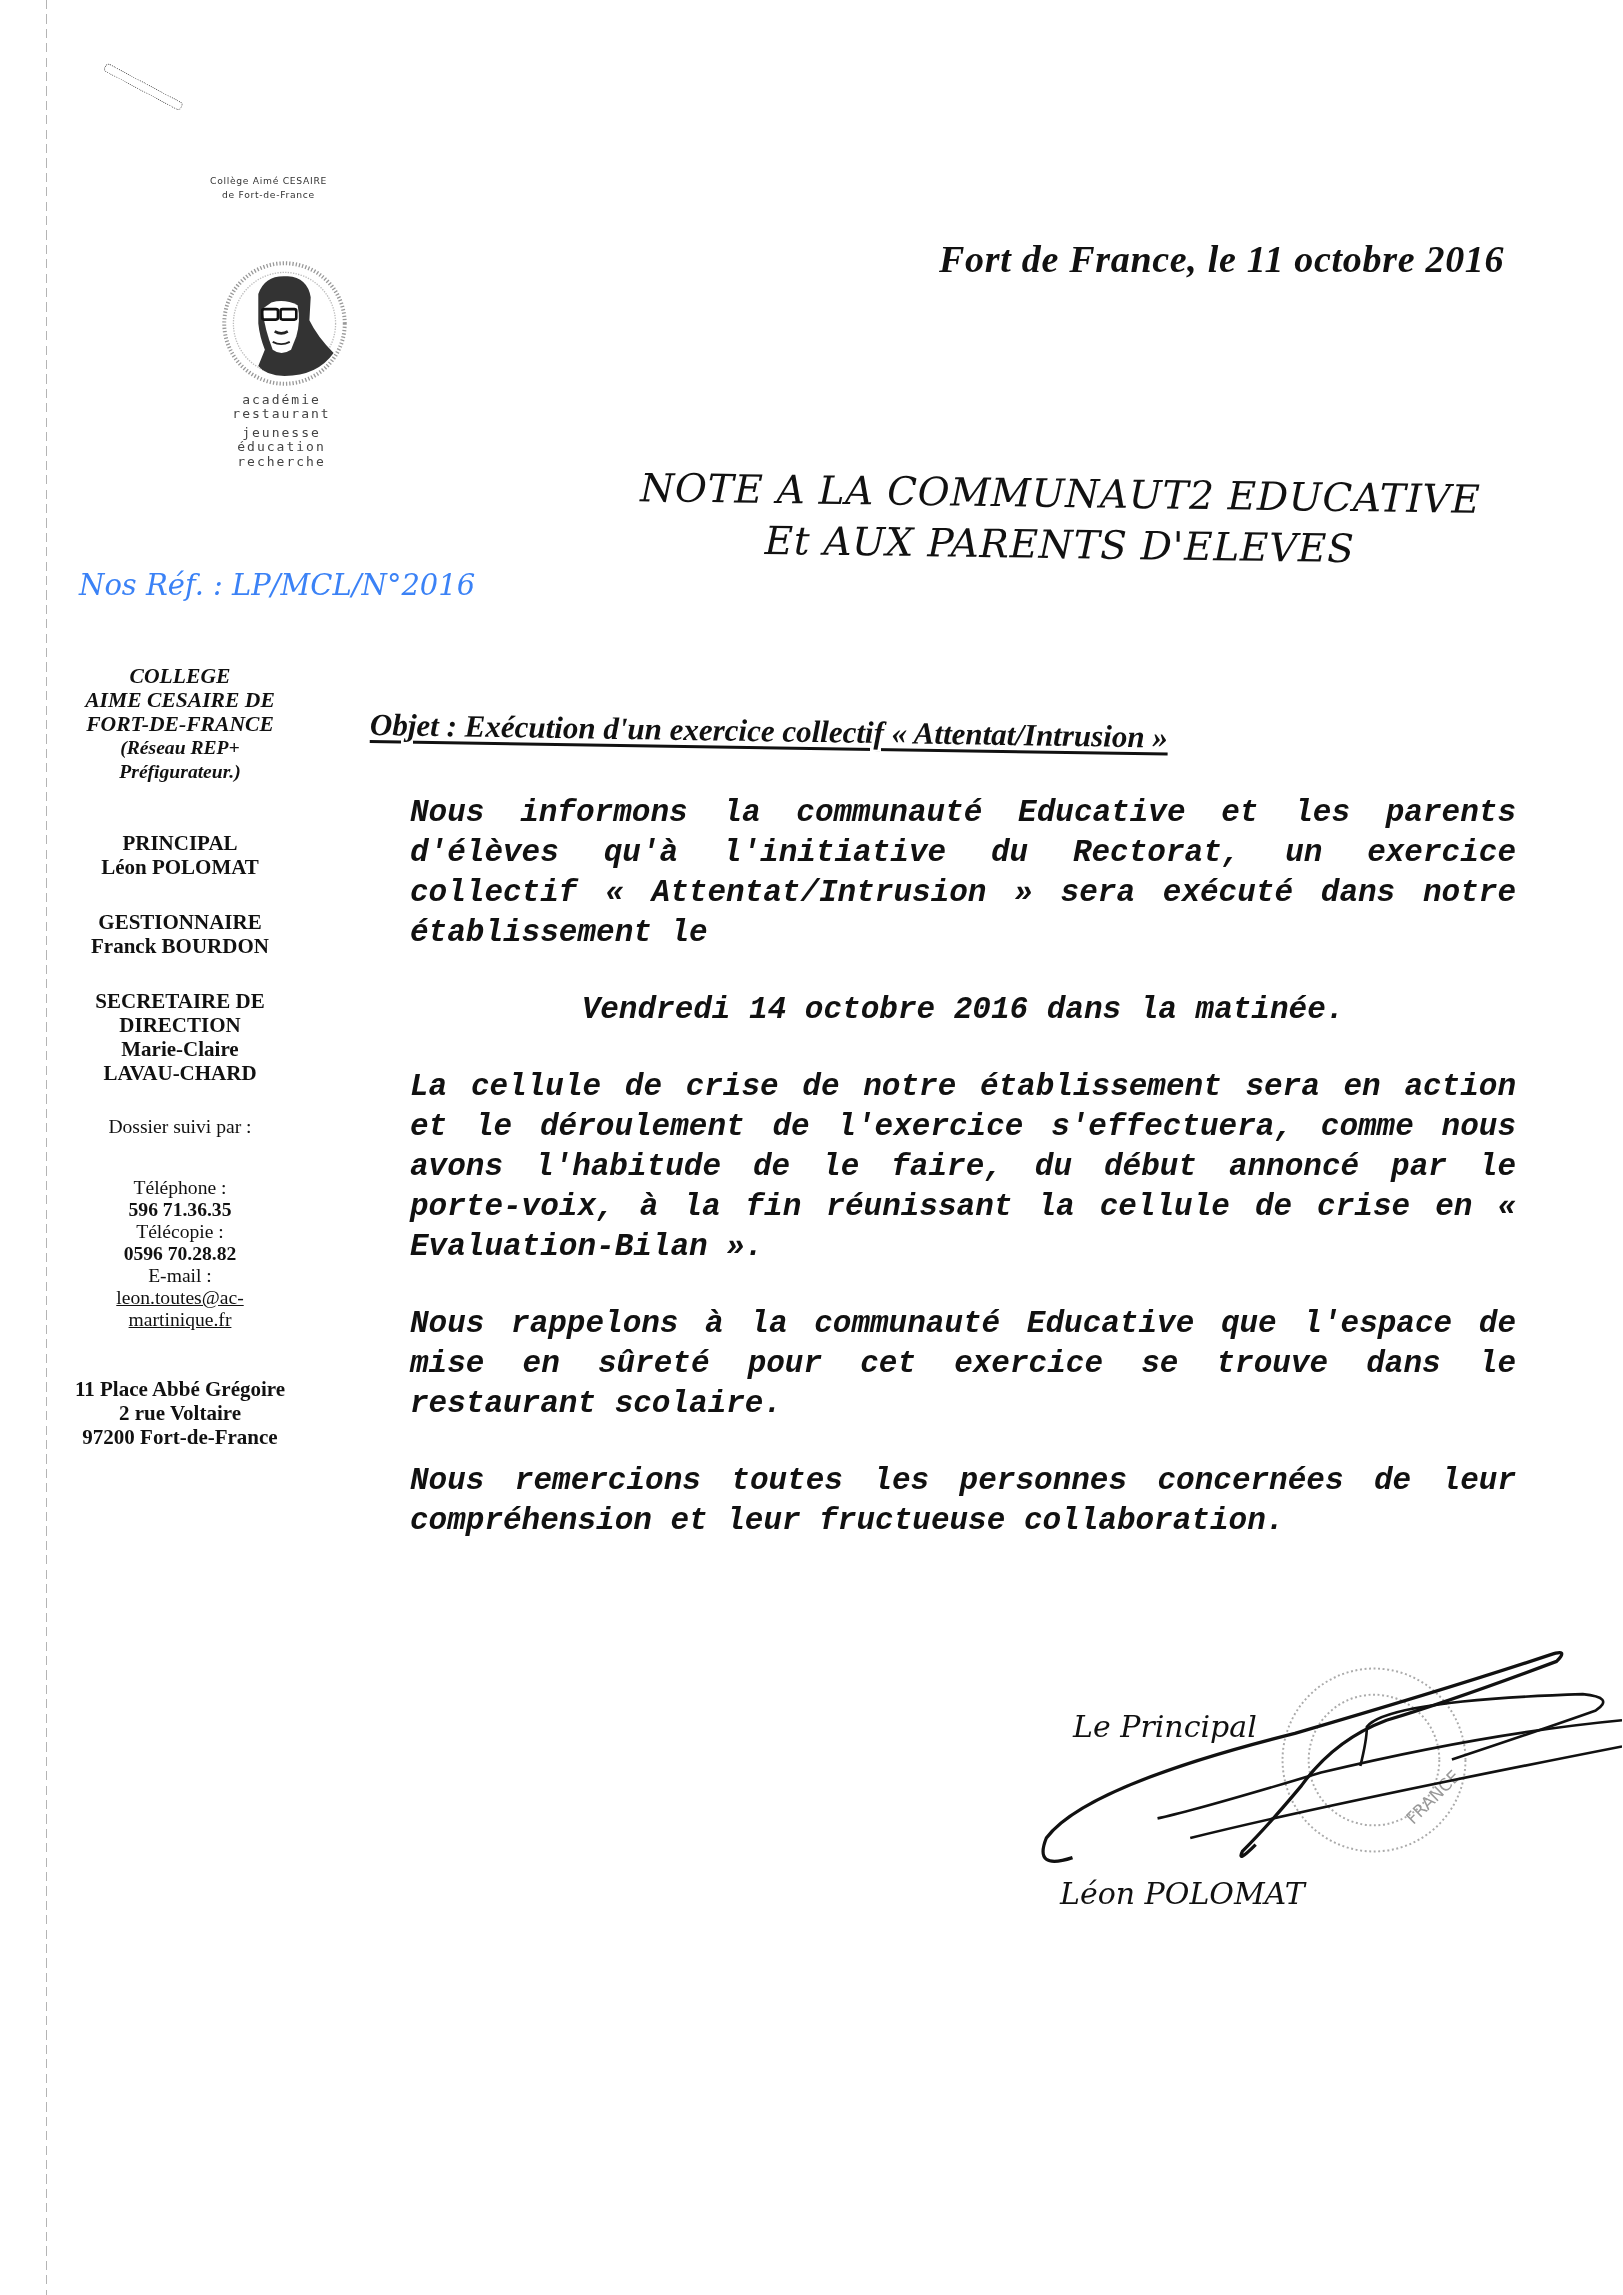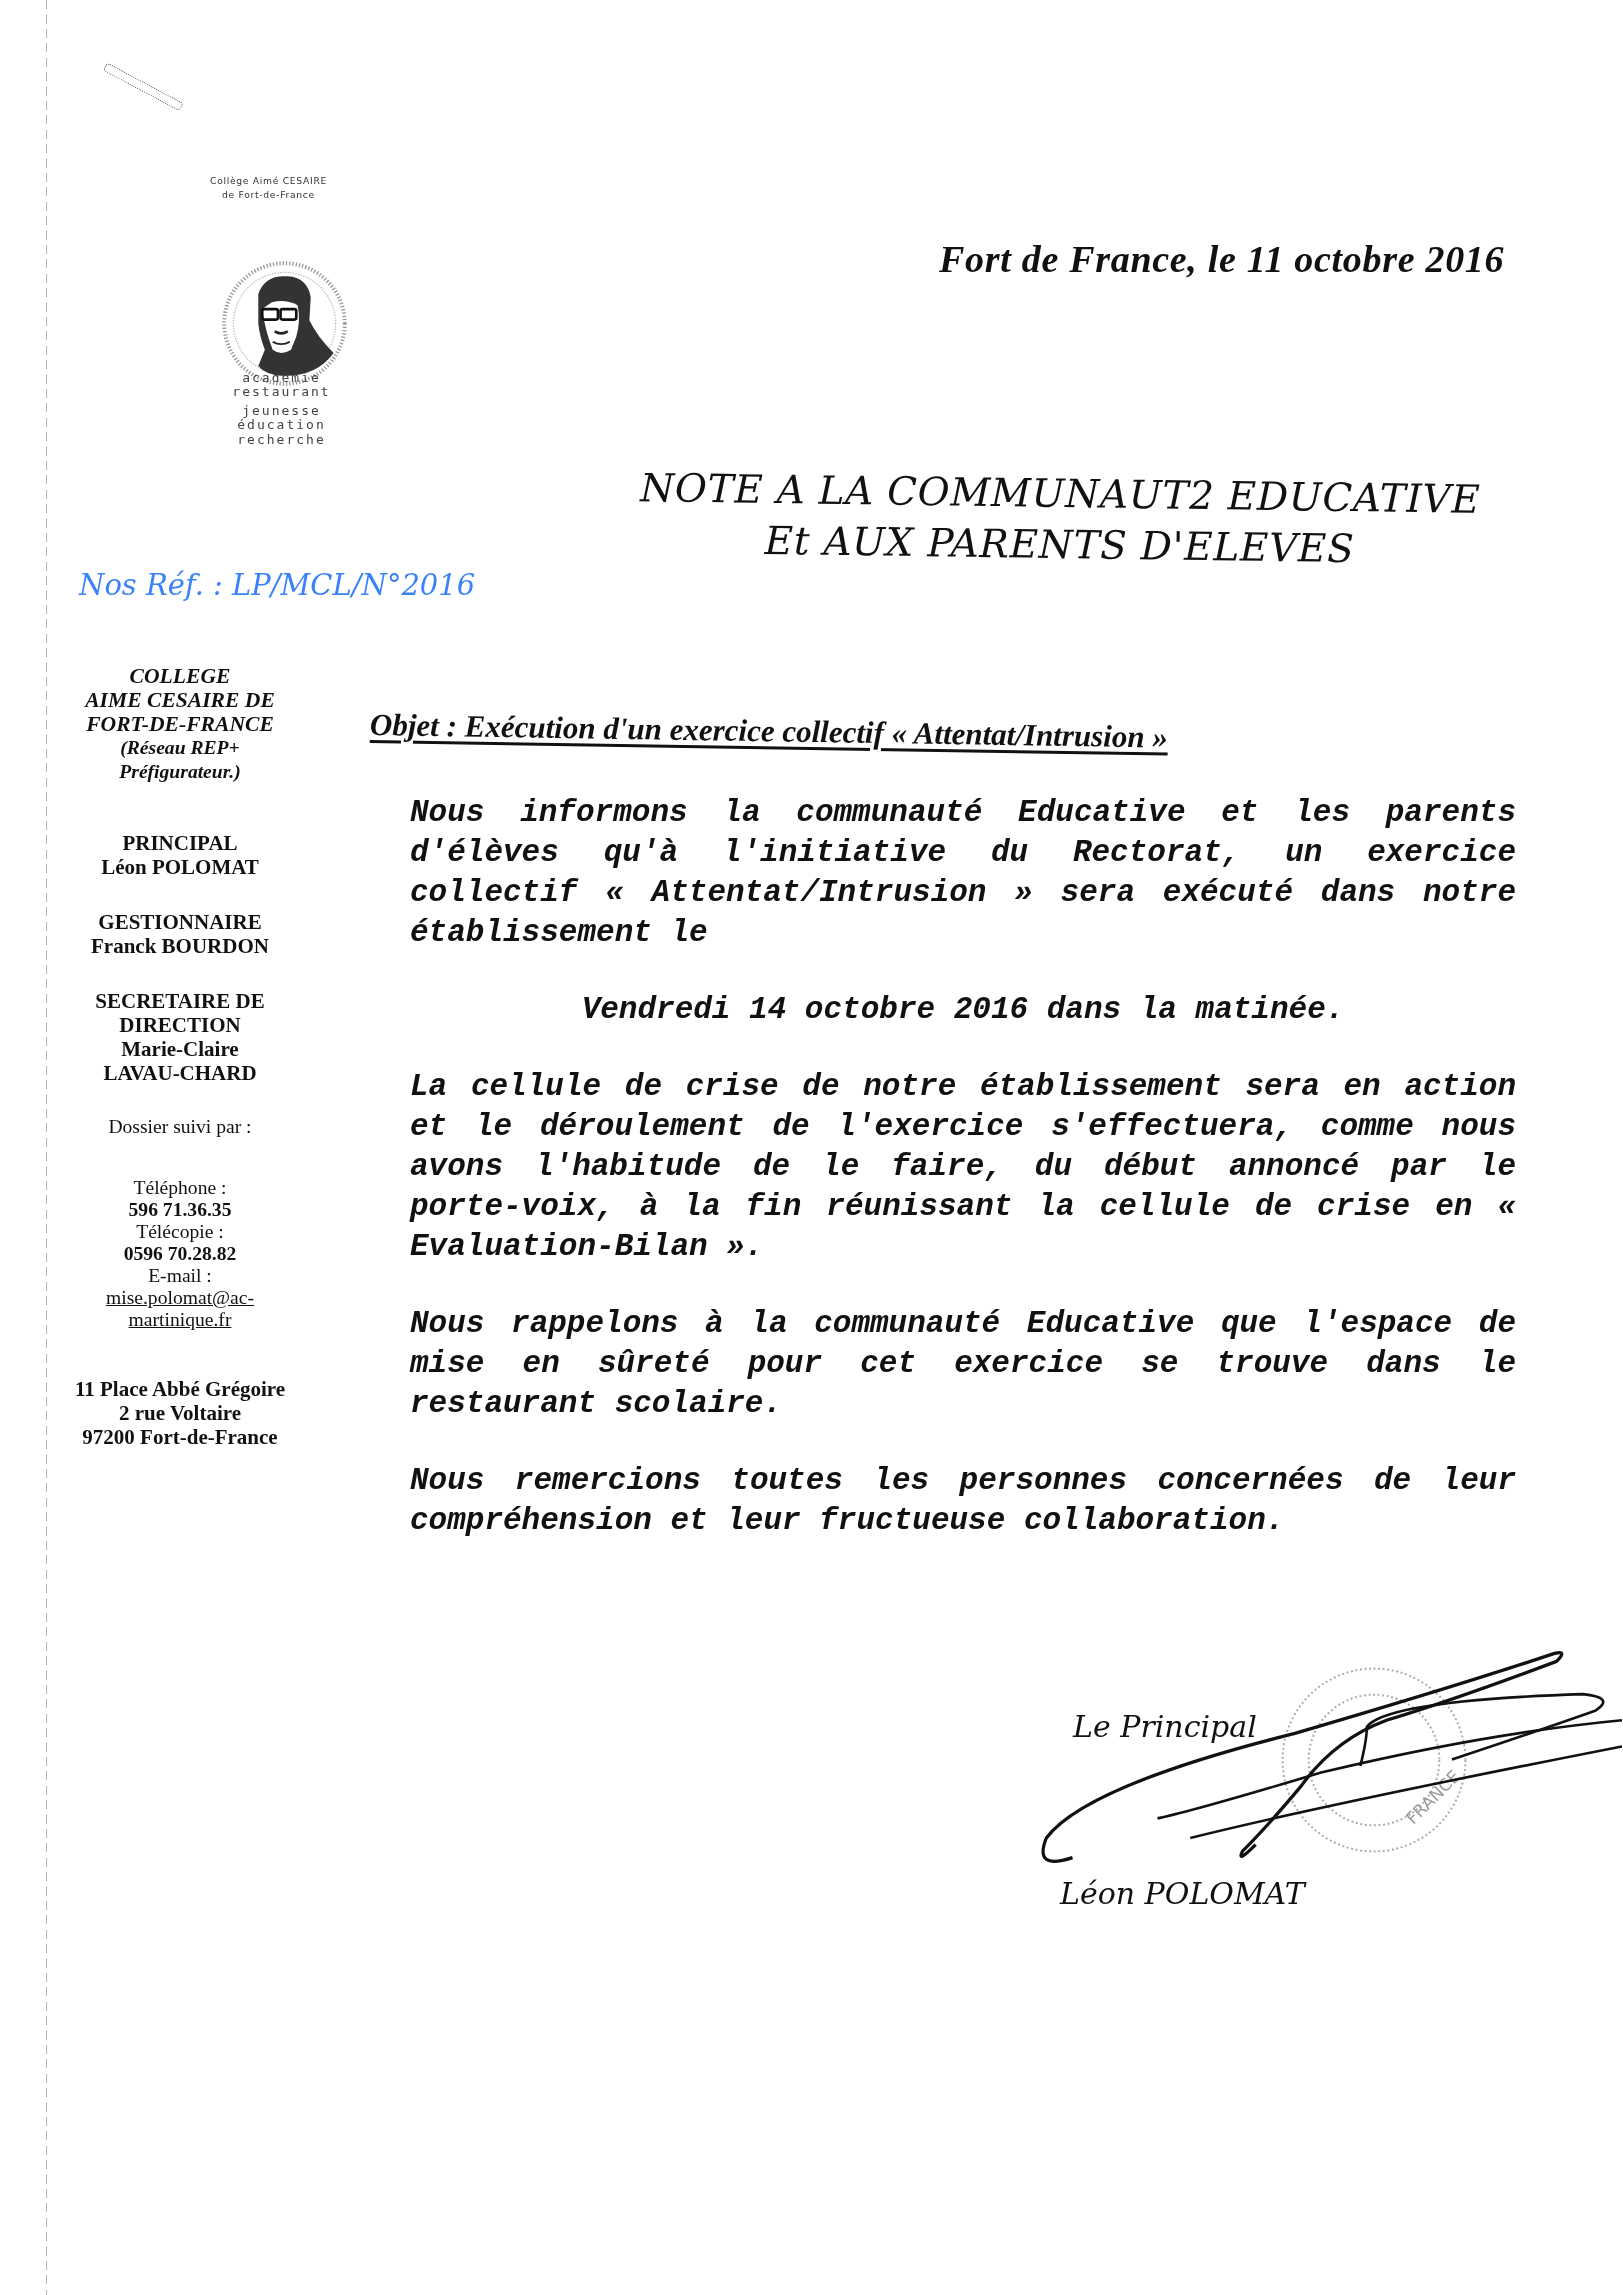--- a/index.html
+++ b/index.html
@@ -10,21 +10,21 @@
   .abs { position: absolute; }
   
   .margin-line { left: 46px; top: 0; width: 1.3px; height: 2295px;
     background: repeating-linear-gradient(to bottom, #777 0 9.2px, transparent 9.2px 14.4px); opacity: .55; }
   .staple { left: 105px; top: 62px; width: 85px; height: 6.5px; border: 1.3px dotted #555;
     border-radius: 3.9px; transform: rotate(28deg); transform-origin: left center; }
   
   .college-small { left: 164px; top: 174px; width: 209px; text-align: center;
     font-family: "DejaVu Sans", sans-serif; font-size: 9.2px; line-height: 14.4px; color: #333; letter-spacing: 0.7px; }
   .logo { left: 219px; top: 258px; width: 131px; height: 131px; }
-  .academie { left: 216px; top: 371px; width: 131px; text-align: center;
+  .academie { left: 216px; top: 393px; width: 131px; text-align: center;
     font-family: "DejaVu Sans Mono", monospace; font-size: 13px; line-height: 14.4px; color: #444; letter-spacing: 2px; }
   .academie .gap { height: 3.9px; }
   .ref { left: 79px; top: 568px; font-family: "DejaVu Serif", serif; font-style: italic;
     font-size: 29px; color: #3b82f6; }
   
   .sidebar { left: 59px; top: 664px; width: 242px; text-align: center; font-family: "Liberation Serif", serif; }
   .sb-block { margin-bottom: 31px; }
   .sb-block .line { font-size: 21px; line-height: 24px; font-weight: bold; }
   .sb-college .line { font-style: italic; font-weight: bold; font-size: 21.6px; line-height: 24px; }
   .sb-college .line.small { font-size: 19.6px; }
@@ -109,21 +109,21 @@
   </div>
   <div class="sb-block sb-contact">
     <div class="line sb-normal">Dossier suivi par :</div>
   </div>
   <div class="sb-block sb-contact" style="margin-top:39px">
     <div class="line sb-normal">Téléphone :</div>
     <div class="line">596 71.36.35</div>
     <div class="line sb-normal">Télécopie :</div>
     <div class="line">0596 70.28.82</div>
     <div class="line sb-normal">E-mail :</div>
-    <div class="line sb-normal sb-link">mise.polomat@ac-</div>
+    <div class="line sb-normal sb-link">leon.toutes@ac-</div>
     <div class="line sb-normal sb-link">martinique.fr</div>
   </div>
   <div class="sb-block" style="margin-top:46px">
     <div class="line">11 Place Abbé Grégoire</div>
     <div class="line">2 rue Voltaire</div>
     <div class="line">97200 Fort-de-France</div>
   </div>
 </div>
 
 <div class="abs date">Fort de France, le 11 octobre 2016</div>

